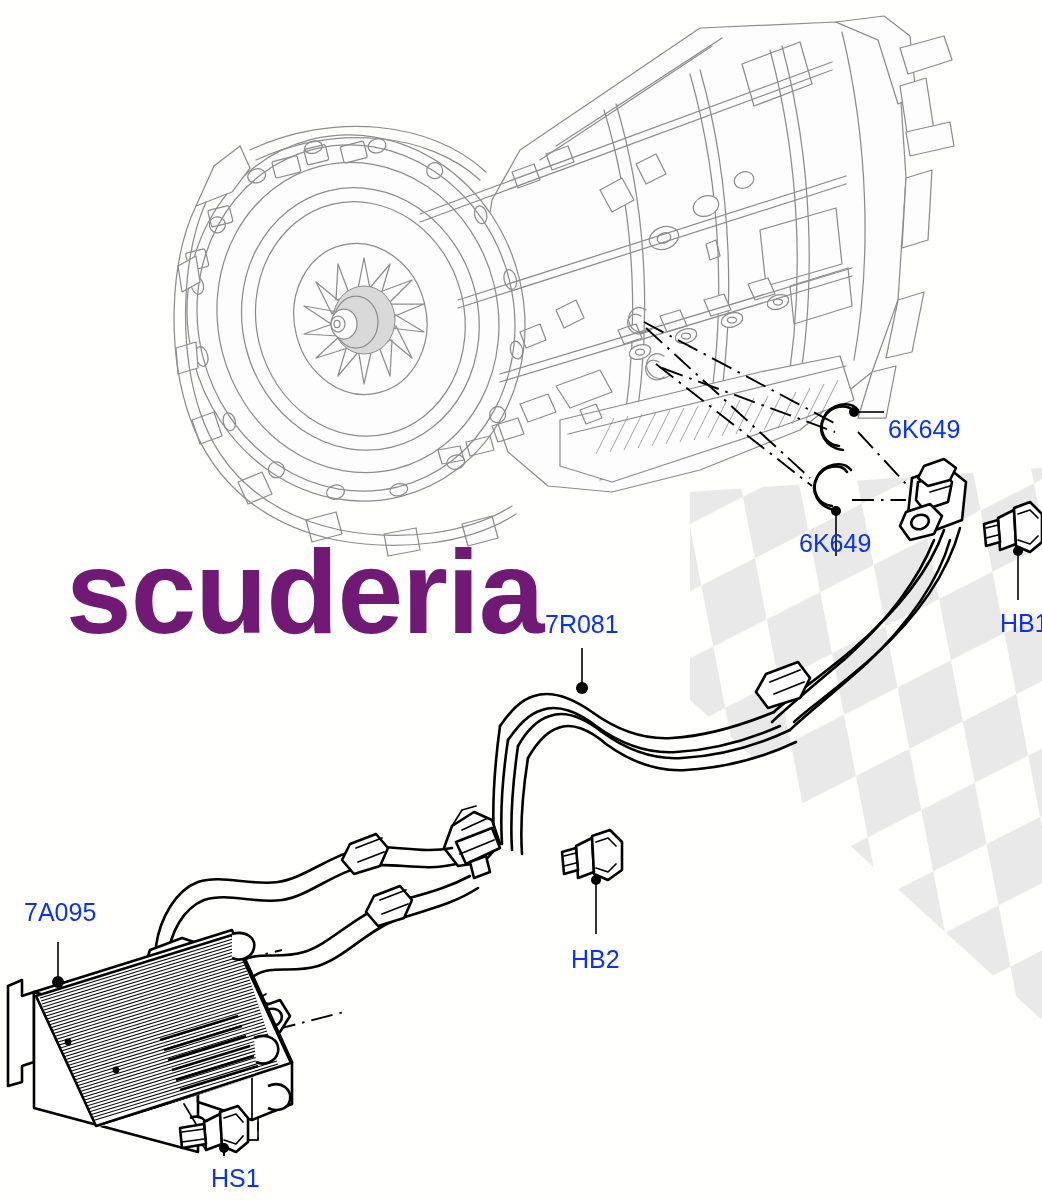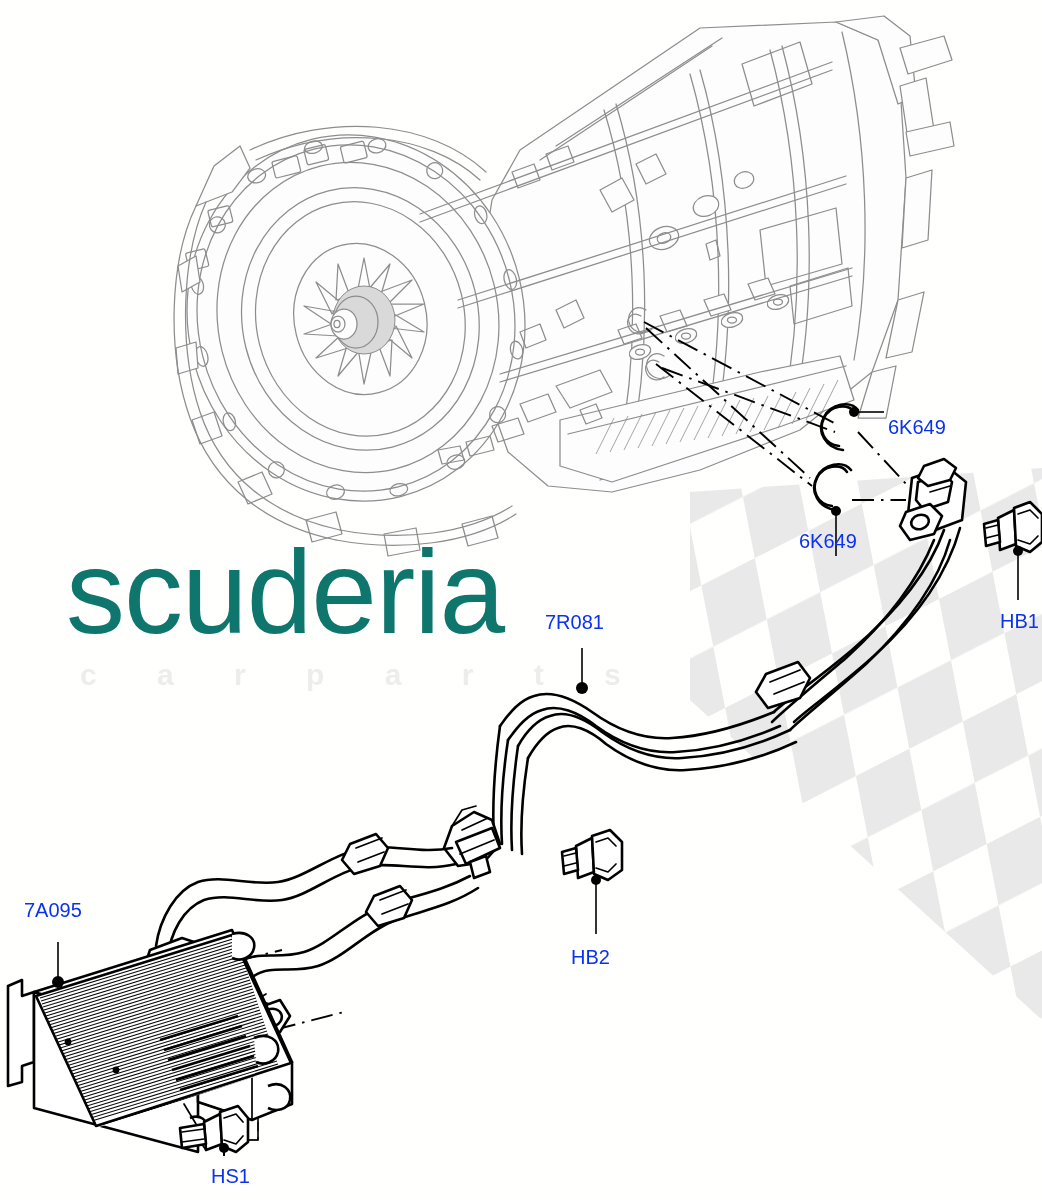--- a/index.html
+++ b/index.html
@@ -9,41 +9,41 @@
     width:1042px;height:1200px;overflow:hidden;position:relative;
   }
   #sheet{position:relative;width:1042px;height:1200px;background:#fffffe;overflow:hidden;}
 
   
   .wm-layer{position:absolute;inset:0;pointer-events:none;}
   #wm-flag{z-index:1;}
   #wm-text{z-index:2;}
   .wm-scuderia{
     position:absolute;left:66px;top:533px;
-    font-size:118px;font-weight:normal;letter-spacing:-1px;
-    color:#0f766e;line-height:1;
+    font-size:118px;font-weight:bold;letter-spacing:-1px;
+    color:#701a75;line-height:1;
     font-family:"Liberation Sans", sans-serif;
     user-select:none;
   }
   .wm-carparts{
     position:absolute;left:80px;top:660px;
     font-size:30px;font-weight:bold;letter-spacing:26px;
     color:#ededed;line-height:1;
     font-family:"Liberation Sans", sans-serif;
     user-select:none;
   }
 
   
   #art{position:absolute;inset:0;z-index:3;}
   #labels{position:absolute;inset:0;z-index:4;}
 
   .lbl{
     position:absolute;
     color:#0a32f0;
-    font-size:20px;
+    font-size:25px;
     font-weight:normal;
     font-family:"Liberation Sans", sans-serif;
     white-space:nowrap;
     line-height:1;
     user-select:none;
   }
   svg{display:block;}
 </style>
 </head>
 <body>
@@ -62,21 +62,20 @@
         </clipPath>
       </defs>
       <g clip-path="url(#flagclip)">
         <rect x="600" y="420" width="520" height="640" fill="url(#chk)"></rect>
       </g>
     </svg>
   </div>
 
   <div class="wm-layer" id="wm-text">
     <div class="wm-scuderia">scuderia</div>
-    <div class="wm-carparts">c a r   p a r t s</div>
   </div>
 
   <div id="art">
   <svg width="1042" height="1200" viewBox="0 0 1042 1200">
     <defs>
       <style>
         .tg{fill:none;stroke:#8d8d8d;stroke-width:1.25;stroke-linejoin:round;stroke-linecap:round;}
         .tgf{fill:#fdfdfd;stroke:#8d8d8d;stroke-width:1.25;stroke-linejoin:round;}
         .tgt{fill:none;stroke:#8d8d8d;stroke-width:0.8;}
         .tgd{fill:#d9d9d9;stroke:#8d8d8d;stroke-width:1;}

